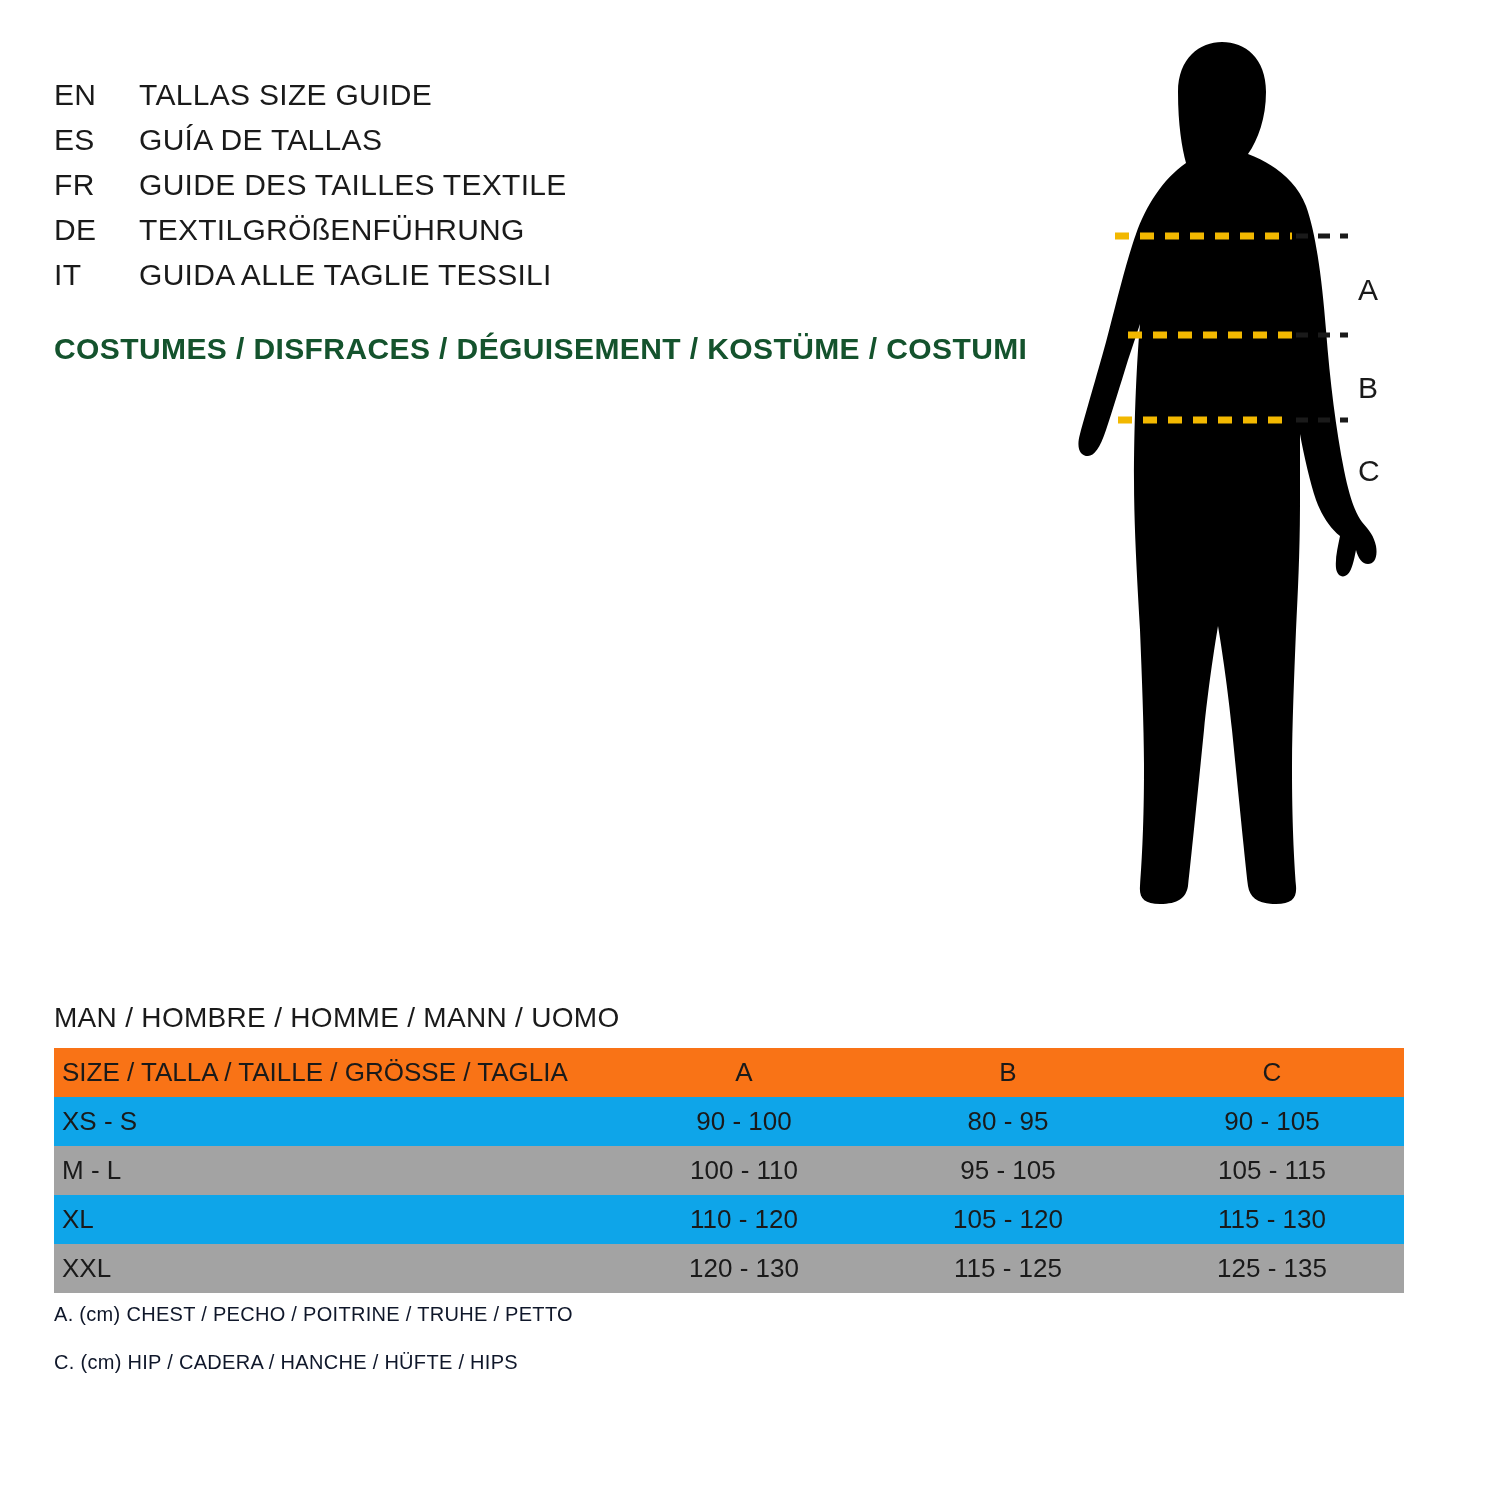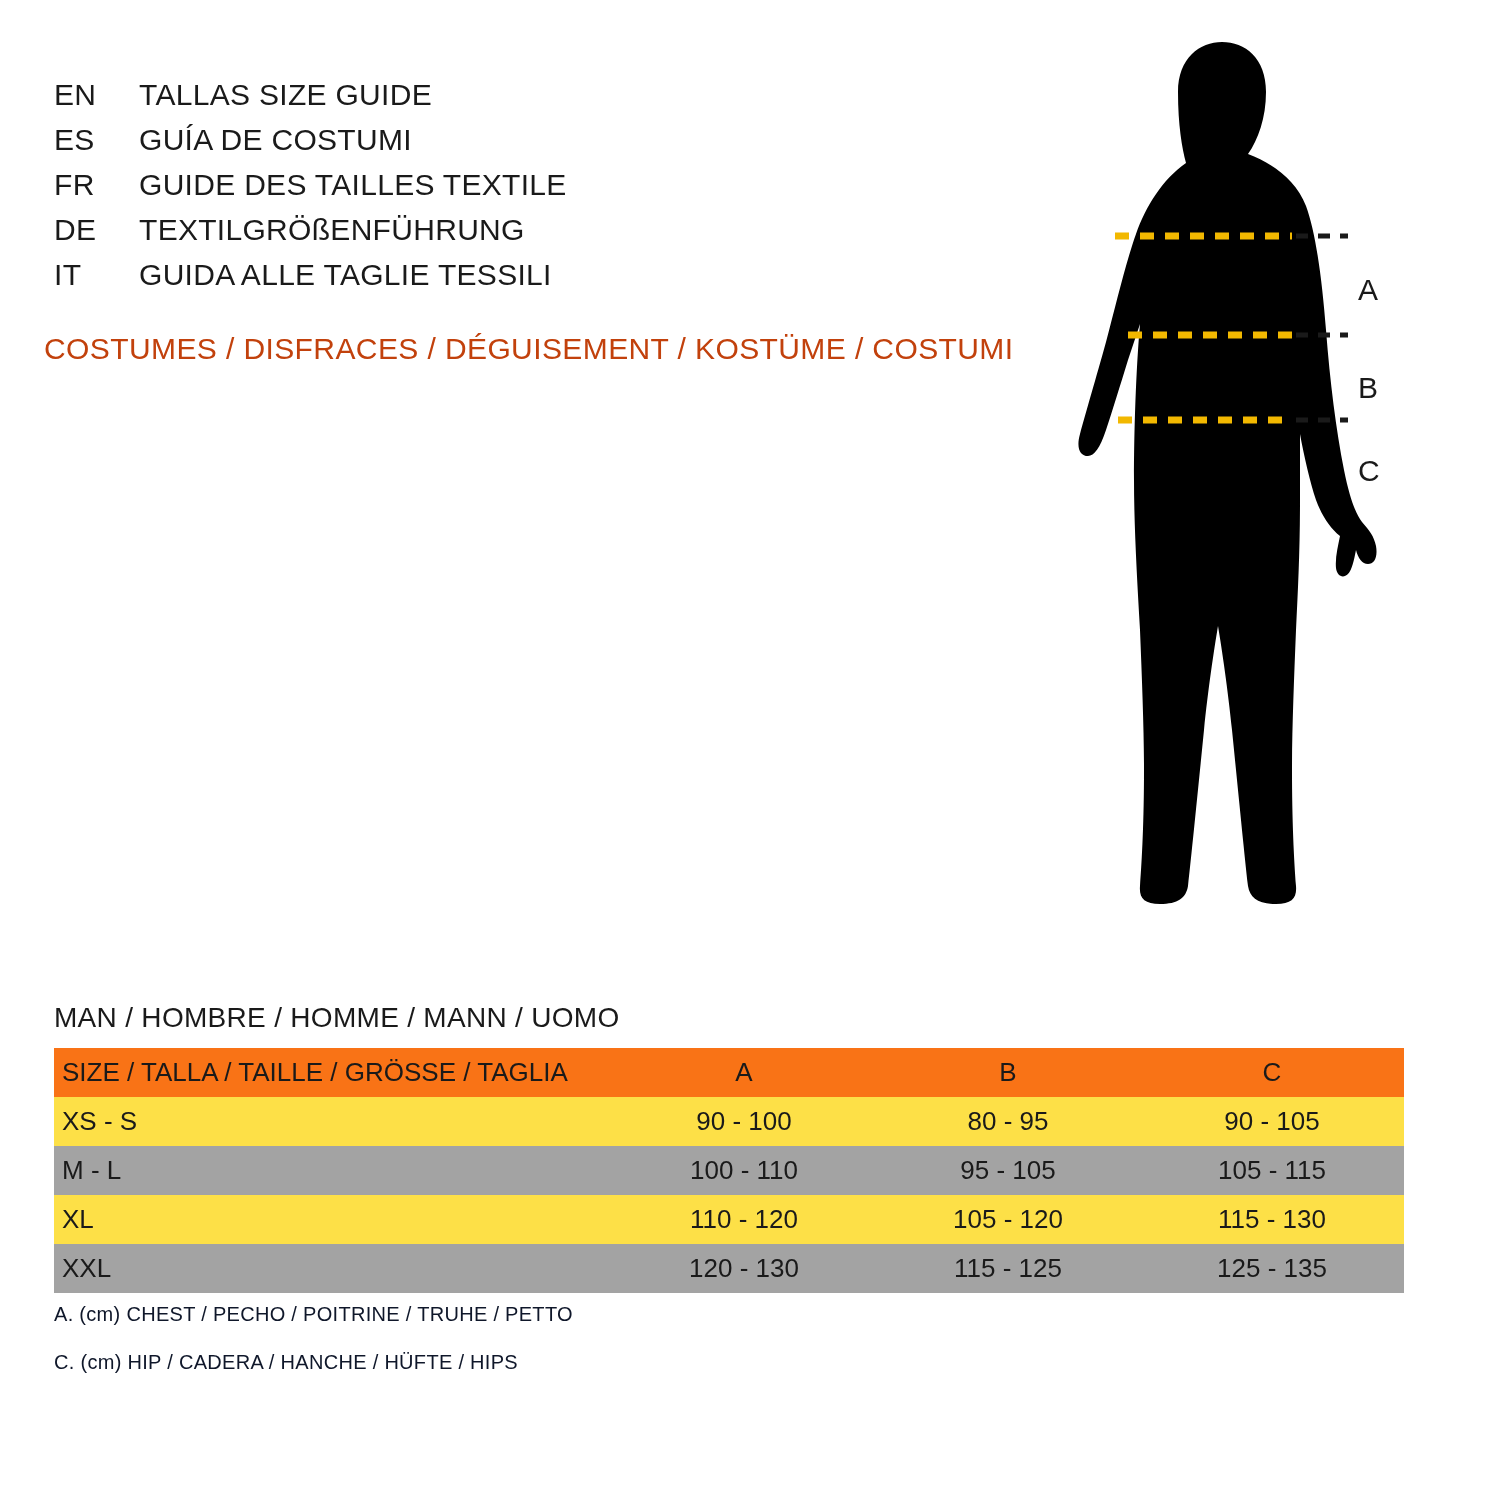--- a/index.html
+++ b/index.html
@@ -34,26 +34,26 @@
   .lang-code {
     width: 85px;
     flex: 0 0 85px;
   }
   .lang-text {
     flex: 1 1 auto;
   }
 
   .costumes-line {
     position: absolute;
-    left: 44px;
+    left: 54px;
     top: 332px;
     font-size: 30px;
-    font-weight: normal;
+    font-weight: bold;
     letter-spacing: 0.4px;
-    color: #c2410c;
+    color: #14532d;
   }
 
   
   .figure-area {
     position: absolute;
     left: 1000px;
     top: 30px;
     width: 460px;
     height: 900px;
   }
@@ -100,21 +100,21 @@
   table.size-table th.first-col,
   table.size-table td.first-col {
     text-align: left;
     padding-left: 8px;
     width: 540px;
   }
   table.size-table thead tr {
     background: #f97316;
   }
   table.size-table tbody tr.odd {
-    background: #fde047;
+    background: #0ea5e9;
   }
   table.size-table tbody tr.even {
     background: #a3a3a3;
   }
 
   
   .legend {
     position: absolute;
     left: 54px;
     top: 1290px;
@@ -129,21 +129,21 @@
 </head>
 <body>
 
 <div class="lang-block">
   <div class="lang-row">
     <span class="lang-code">EN</span>
     <span class="lang-text">TALLAS SIZE GUIDE</span>
   </div>
   <div class="lang-row">
     <span class="lang-code">ES</span>
-    <span class="lang-text">GUÍA DE COSTUMI</span>
+    <span class="lang-text">GUÍA DE TALLAS</span>
   </div>
   <div class="lang-row">
     <span class="lang-code">FR</span>
     <span class="lang-text">GUIDE DES TAILLES TEXTILE</span>
   </div>
   <div class="lang-row">
     <span class="lang-code">DE</span>
     <span class="lang-text">TEXTILGRÖßENFÜHRUNG</span>
   </div>
   <div class="lang-row">

